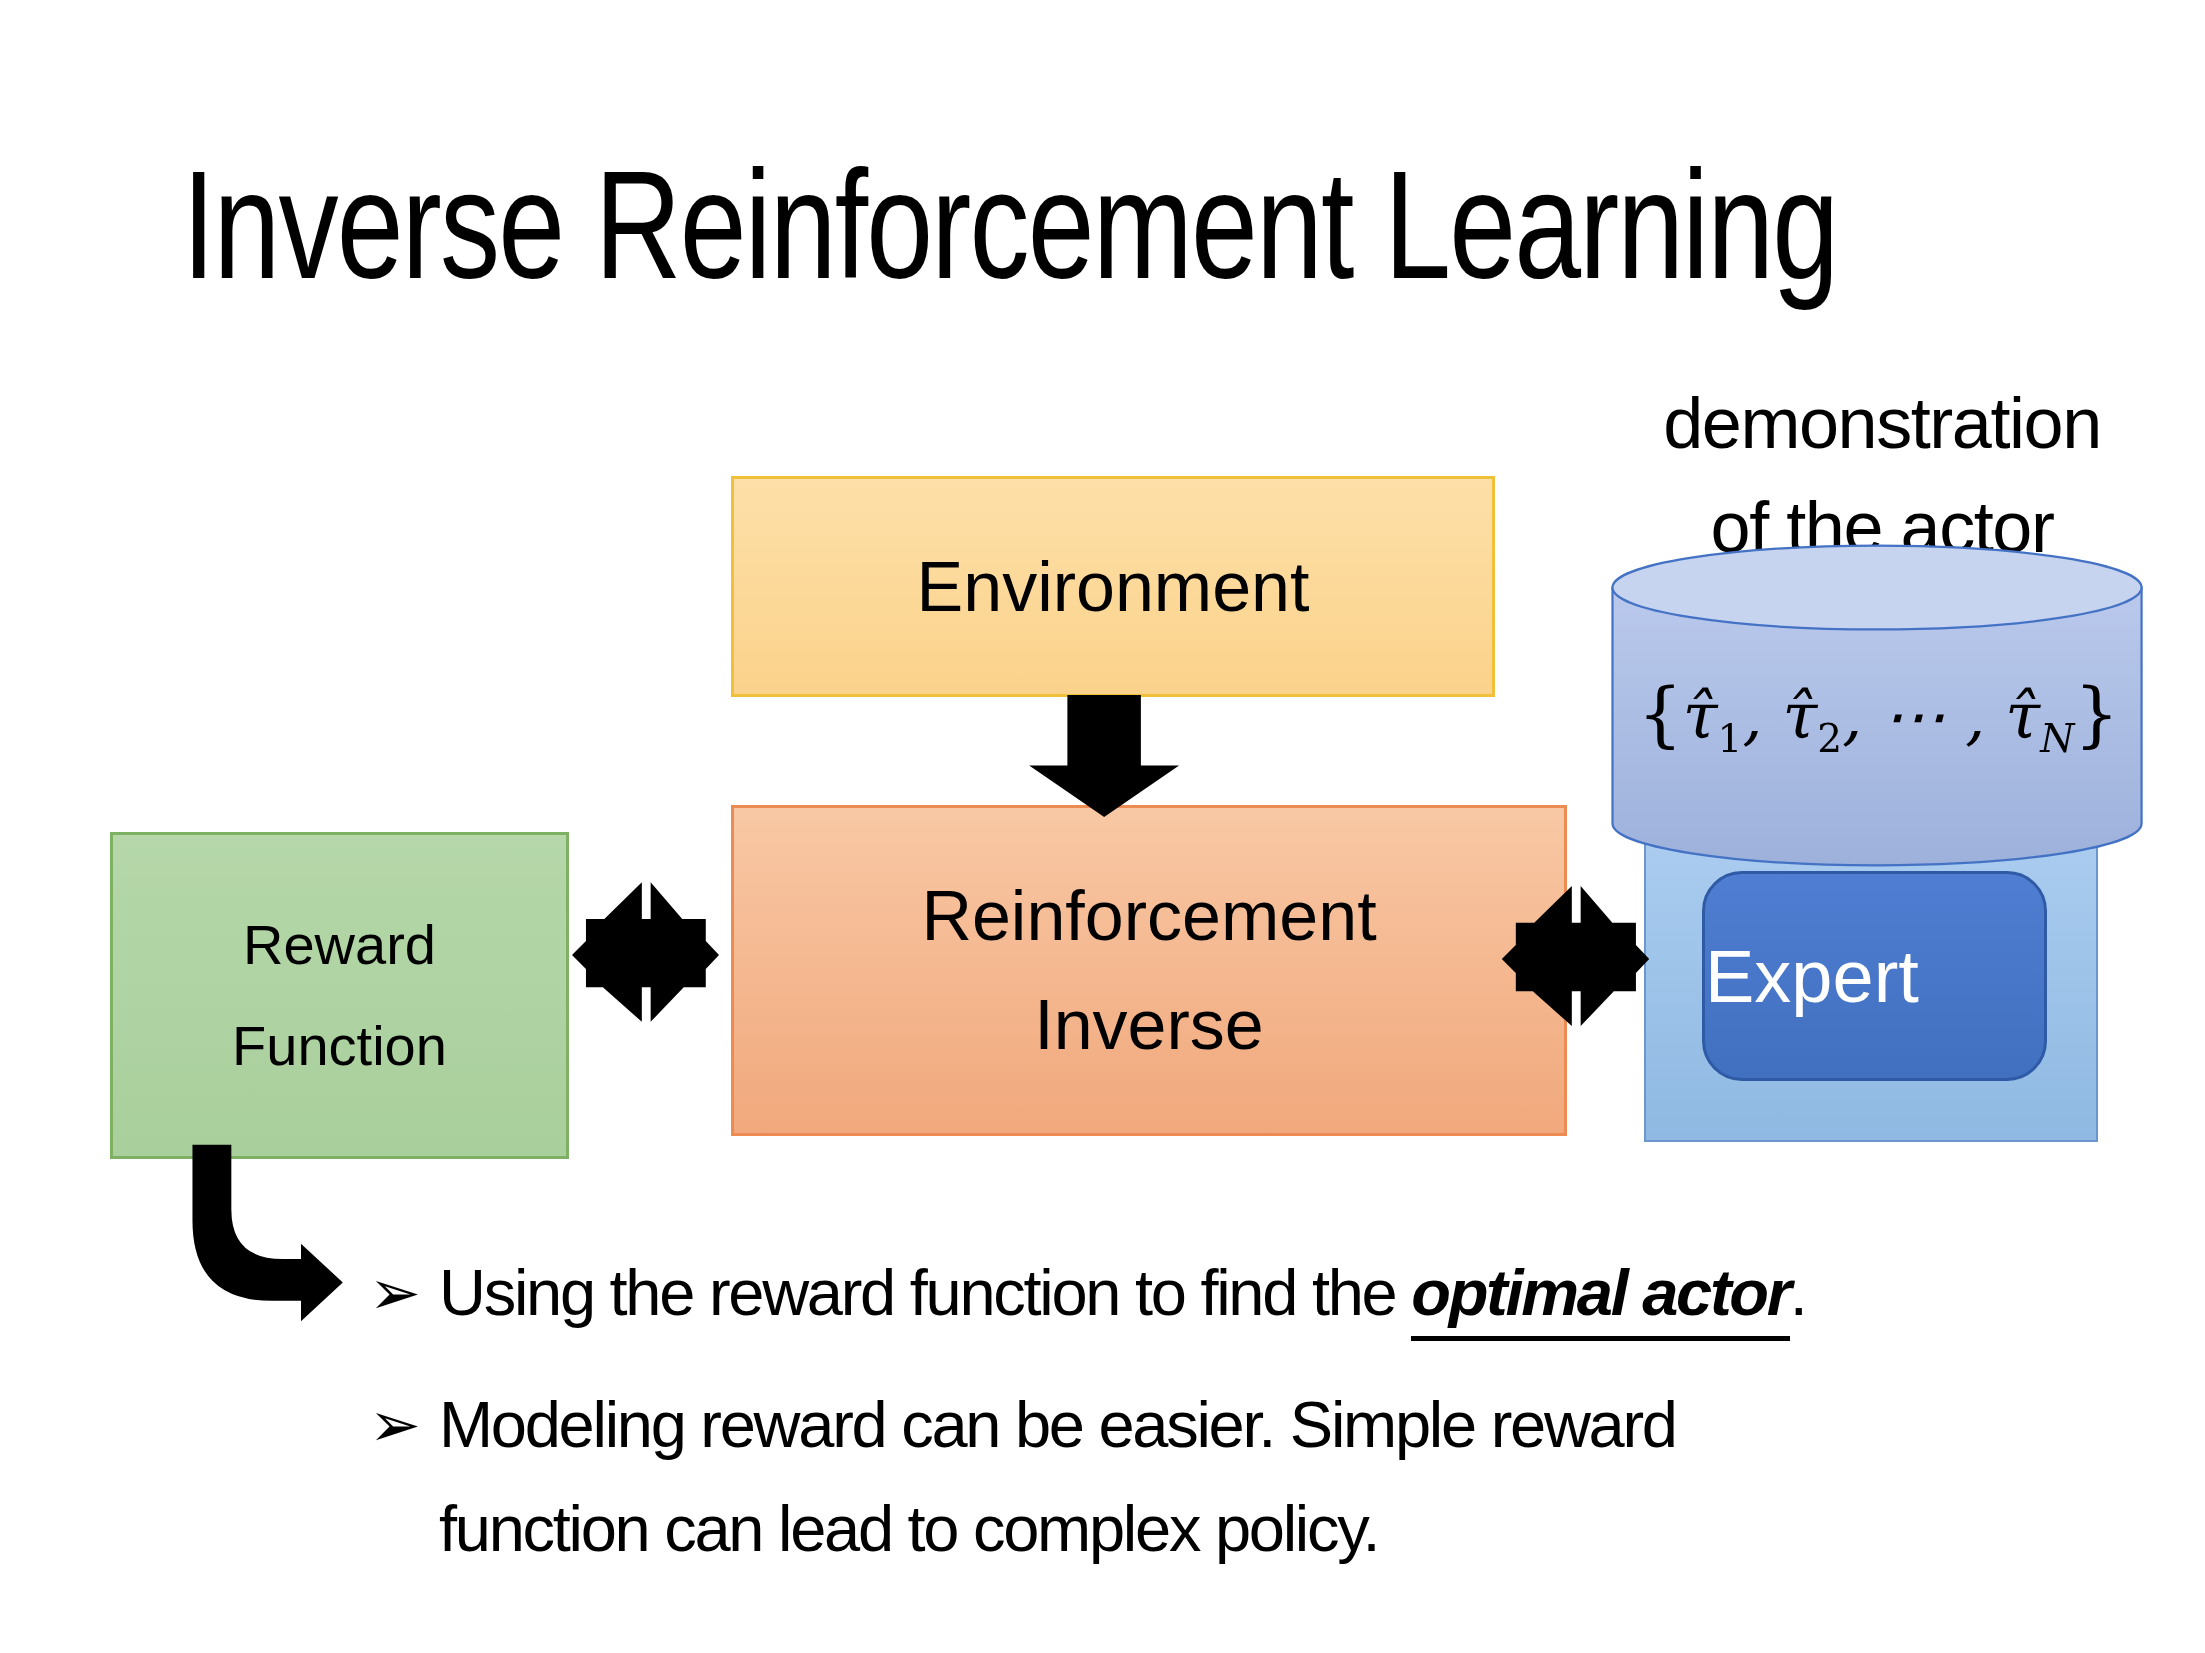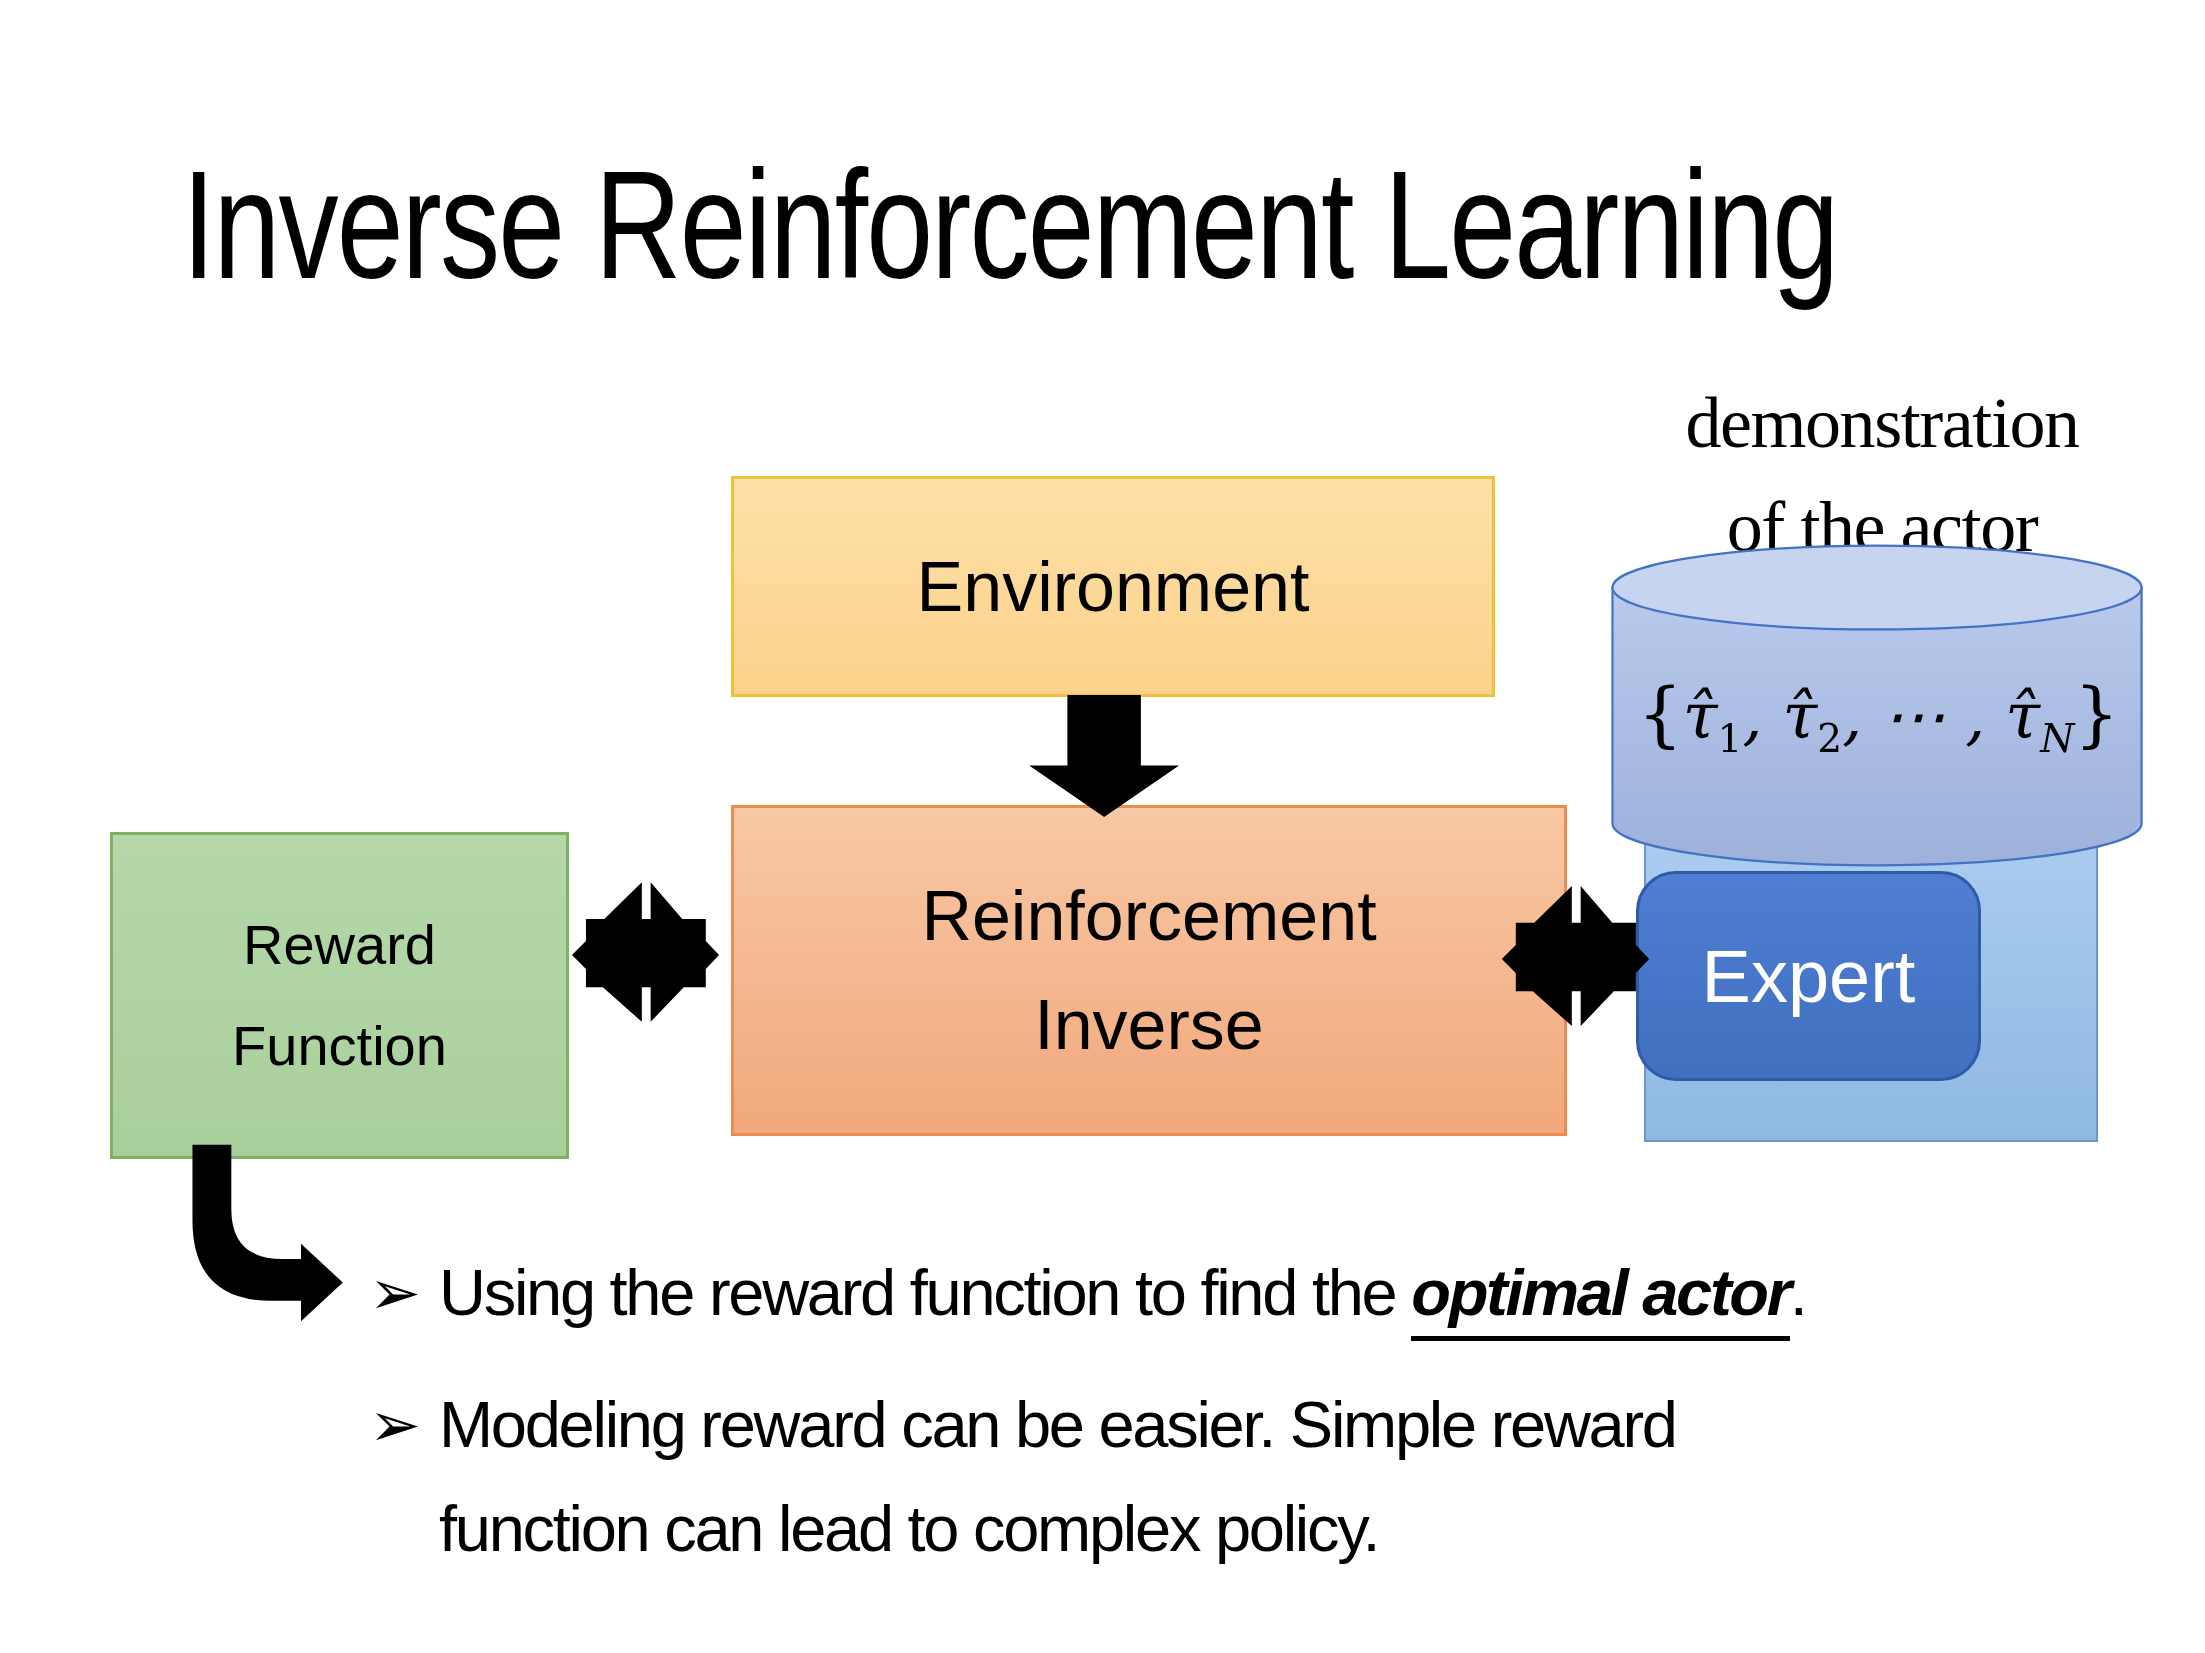--- a/index.html
+++ b/index.html
@@ -5,42 +5,42 @@
   * { box-sizing: border-box; margin: 0; padding: 0; }
   html,body { width: 2205px; height: 1654px; background: #ffffff;
     font-family: "Liberation Sans", sans-serif; color: #000; overflow: hidden; }
   .slide { position: relative; width: 2205px; height: 1654px; background: #fff; }
 
   .title { position: absolute; left: 182px; top: 141px; font-size: 154px; font-weight: 400;
     letter-spacing: -0.015em; white-space: nowrap; transform: scaleX(0.78);
     transform-origin: left top; line-height: 1.1; }
 
   .demo-label { position: absolute; left: 1610px; top: 371px; width: 544px;
-    text-align: center; font-size: 72px; line-height: 1.45; letter-spacing: -0.02em; font-family: Liberation Serif, serif; }
+    text-align: center; font-size: 72px; line-height: 1.45; letter-spacing: -0.02em; }
 
   .box { position: absolute; display: flex; flex-direction: column; align-items: center;
     justify-content: center; text-align: right; }
   .box-env { left: 731px; top: 476px; width: 764px; height: 221px; font-size: 70px;
     background: linear-gradient(#FDE0A8, #FBD28B); border: 3.7px solid #EFC13B; }
   .box-reward { left: 110px; top: 832px; width: 459px; height: 327px; font-size: 56px;
     line-height: 1.5; background: linear-gradient(#B5D7A9, #A9CF9C); border: 3.7px solid #7EB163; gap: 17px; }
   .box-rl { left: 731px; top: 805px; width: 836px; height: 331px; font-size: 70px;
     line-height: 1.55; background: linear-gradient(#F8C8A4, #F1A87C); border: 3.7px solid #ED8C52; }
 
   .expert-panel { position: absolute; left: 1644px; top: 824px; width: 454px; height: 318px;
     background: linear-gradient(#ABCDF0, #8FB9E2); border: 2.9px solid #6B97CE; z-index: 1; }
   .cylinder { position: absolute; left: 1610px; top: 542px; z-index: 2; }
   .formula { position: absolute; left: 1610px; top: 673px; width: 537px; z-index: 3;
     text-align: center; font-family: "DejaVu Serif", serif; font-size: 63px; font-style: italic; }
   .formula .brace { font-style: normal; font-size: 1.12em; }
   .formula sub { font-size: 0.62em; }
   .formula sub.digit { font-style: normal; }
-  .expert-btn { position: absolute; left: 1636px; top: 871px; width: 345px; height: 210px;
+  .expert-btn { position: absolute; left: 1702px; top: 871px; width: 345px; height: 210px;
     background: linear-gradient(#4F7ED2, #4170C0); border: 3.7px solid #2E5AA6; border-radius: 40px;
-    display: flex; align-items: center; justify-content: center; color: #fff; font-size: 74px;
+    display: flex; align-items: center; justify-content: flex-start; color: #fff; font-size: 74px;
     z-index: 3; }
 
   .arrow-svg { position: absolute; z-index: 5; }
   .down-arrow { left: 1029px; top: 695px; }
   .dbl-arrow-left { left: 572px; top: 882px; }
   .dbl-arrow-right { left: 1500px; top: 886px; }
   .bent-arrow { left: 191px; top: 1143px; }
 
   .bullets { position: absolute; left: 369px; top: 1241px; width: 1661px;
     font-size: 65px; line-height: 1.6; letter-spacing: -0.035em; }

